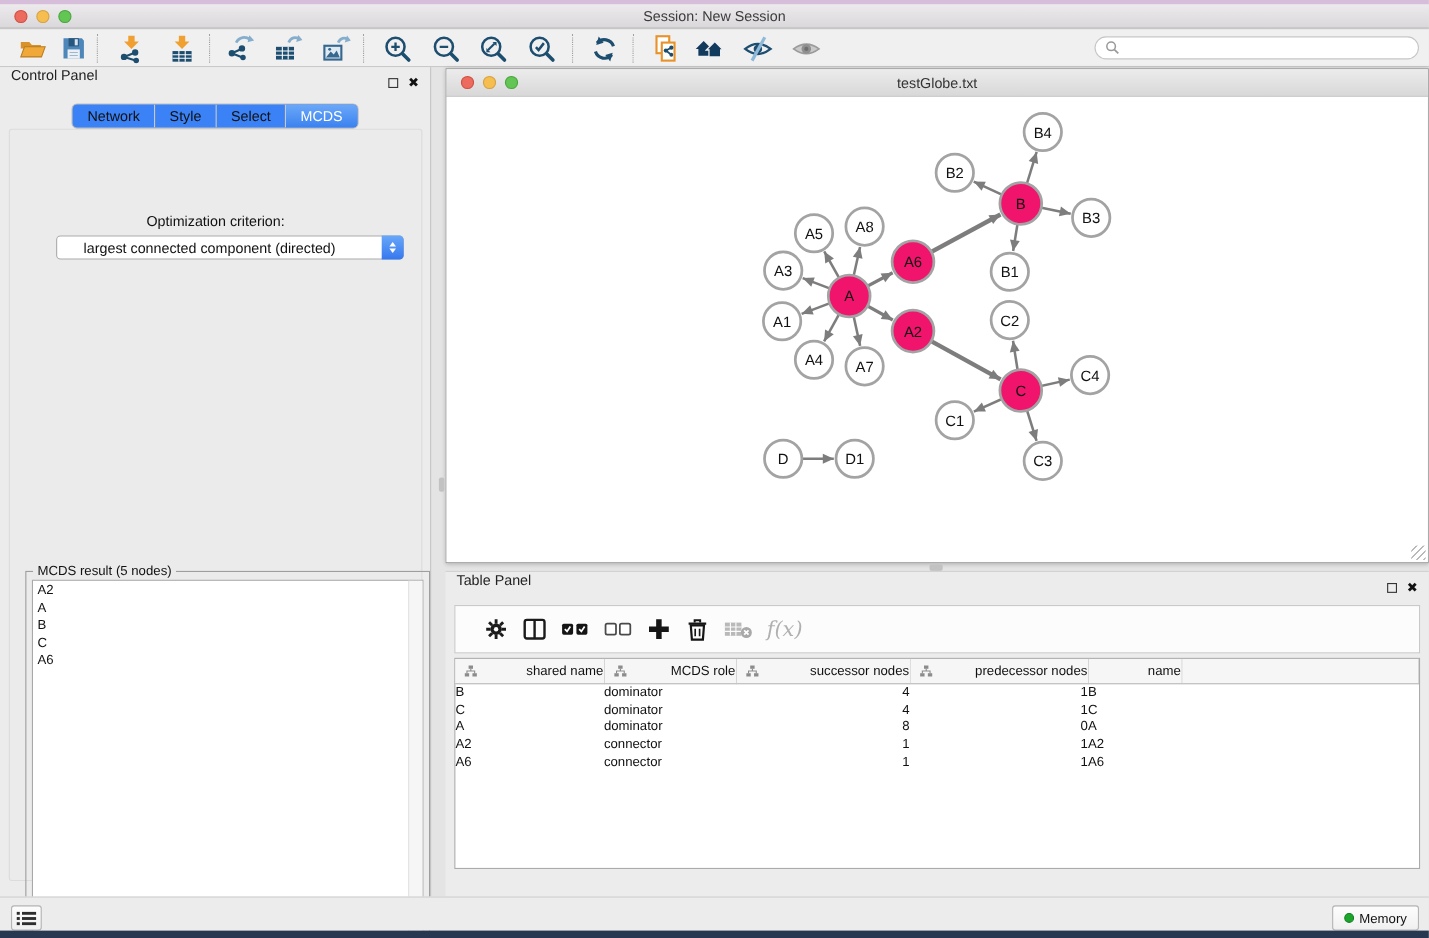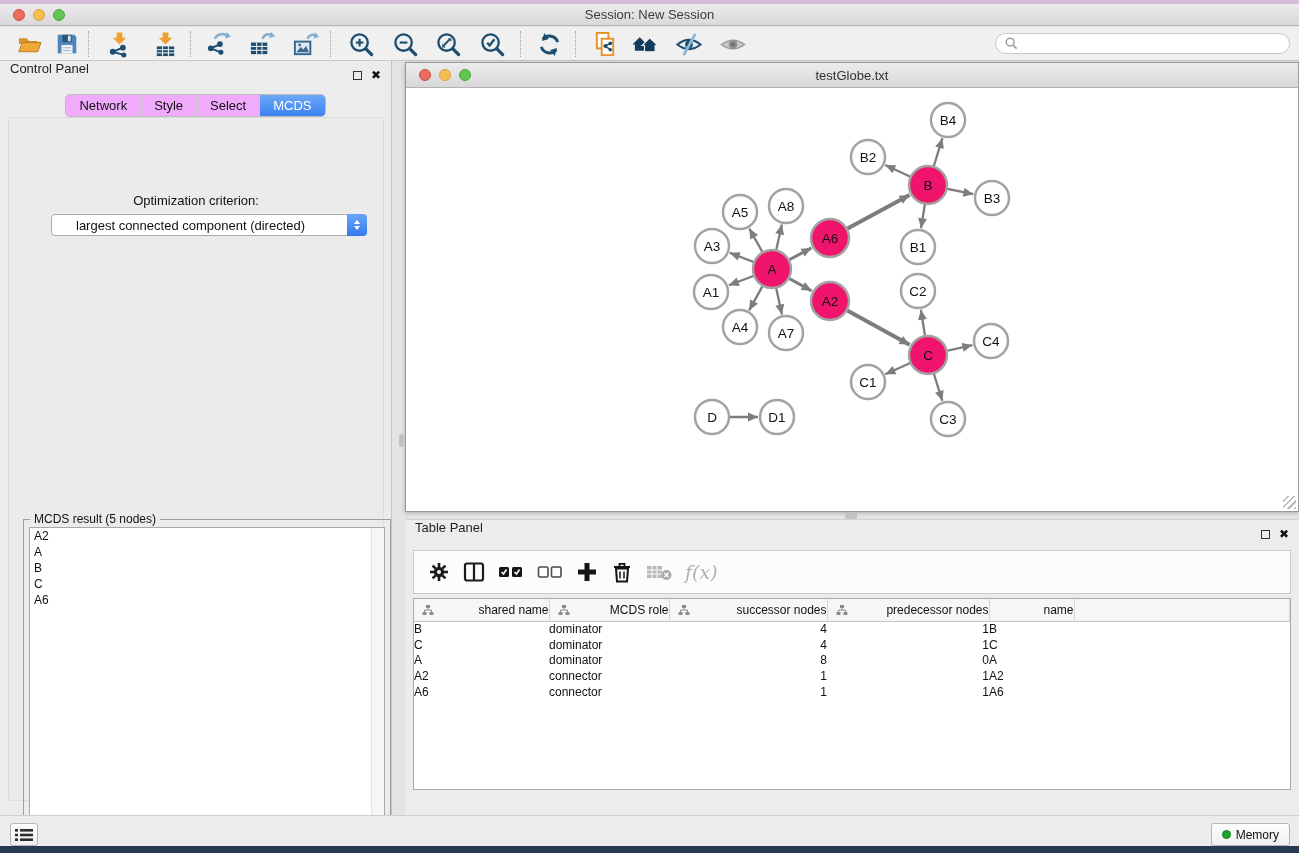--- a/index.html
+++ b/index.html
@@ -27,21 +27,21 @@
     border:1px solid #c6c6c6; border-radius:11px; display:flex; align-items:center; }
   .searchbox input { border:none; outline:none; background:transparent; font-size:12px; width:250px;
     font-family:"Liberation Sans",sans-serif; }
 
   
   .control-panel { left:0; top:61px; width:392px; height:754px; background:#ececec; border-right:1px solid #c4c4c4; }
   .panel-hdr { height:28px; display:flex; padding:0 10px; font-size:13px; color:#222; }
   .hdr-icons { margin-left:auto; display:flex; align-items:center; gap:9px; }
   .float-ic { width:9px; height:9px; border:1.5px solid #333; display:inline-block; }
   .close-ic { font-size:12px; color:#111; font-weight:bold; line-height:10px; }
-  .seg { display:inline-flex; border:1px solid #bdbdbd; border-radius:5px; background:#f0abfc; overflow:hidden; }
+  .seg { display:inline-flex; border:1px solid #bdbdbd; border-radius:5px; background:#3b82f6; overflow:hidden; }
   .seg .sg { padding:3px 13px; font-size:13px; color:#111; border-left:1px solid #c9c9c9; cursor:default; }
   .seg .sg:first-child { border-left:none; }
   .seg .sg.active { background:linear-gradient(#6ba8f8,#3b82f0); color:#fff; }
   .cp-tabs { position:absolute; left:0; right:0; top:33px; text-align:center; }
   .cp-inner { position:absolute; left:8px; top:56px; width:376px; height:684px;
     background:#ebebeb; border:1px solid #dcdcdc; border-radius:3px; }
   .opt-label { position:absolute; left:0; right:0; top:75px; text-align:center; font-size:13px; color:#111; }
   .combo { position:absolute; left:42px; top:96px; width:316px; height:22px; background:#fff;
     border:1px solid #ababab; border-radius:4px; display:flex; align-items:center; }
   .combo .val { flex:1; font-size:13px; color:#111; padding-left:24px; white-space:nowrap; }
@@ -64,21 +64,21 @@
   .net-title { position:absolute; left:0; right:0; text-align:center; font-size:13px; color:#333; }
   .net-canvas { position:absolute; left:0; top:25px; width:892px; height:423px; background:#fff; }
   .resize-grip { position:absolute; right:2px; bottom:2px; width:13px; height:13px;
     background:repeating-linear-gradient(135deg, transparent 0 3px, #b9b9b9 3px 4.5px); }
   .vthumb { left:399px; top:434px; width:5px; height:13px; background:#c2c2c2; border-radius:2px; }
   .hthumb { left:845px; top:513px; width:12px; height:6px; background:#c2c2c2; border-radius:2px; }
 
   
   .table-panel { left:405px; top:519px; width:894px; height:296px; background:#ececec; border-top:1px solid #d2d2d2; }
   .tp-toolbar { position:absolute; left:8px; top:30px; width:878px; height:44px; background:#fcfcfc;
-    border:1px solid #c9c9c9; display:flex; align-items:center; gap:13px; padding-left:14px; }
+    border:1px solid #c9c9c9; display:flex; align-items:center; gap:13px; padding-left:26px; }
   .tp-toolbar .ic { display:flex; align-items:center; justify-content:center; }
   .node-table { position:absolute; left:8px; top:78px; width:878px; height:192px; background:#fff; border:1px solid #ababab; }
   table.grid { border-collapse:collapse; width:100%; table-layout:fixed; }
   table.grid th { height:22px; background:#f6f6f6; border-bottom:1px solid #c4c4c4; border-right:1px solid #d6d6d6;
     font-size:12px; font-weight:normal; color:#111; text-align:right; position:relative; }
   table.grid th .hicon { position:absolute; left:8px; top:5px; }
   table.grid td { height:15.8px; font-size:12px; color:#111; padding:0; white-space:nowrap; }
   td.c0 { padding-left:10px; }
   td.c1 { padding-left:19px; }
   td.c2 { text-align:right; padding-right:15px; }

